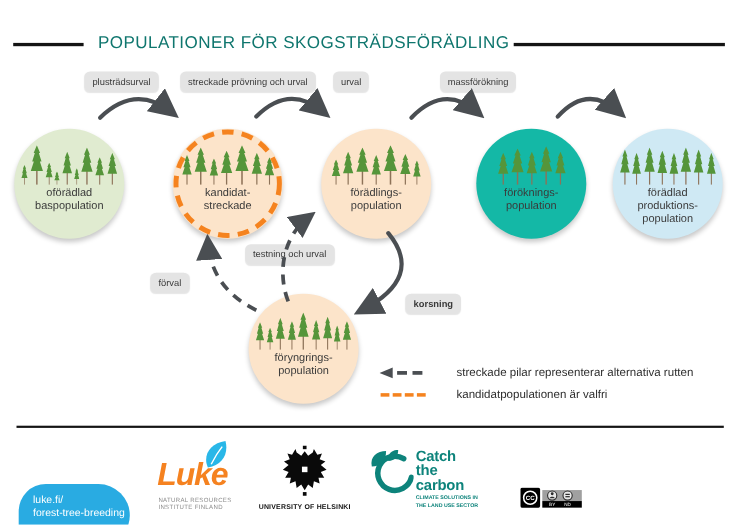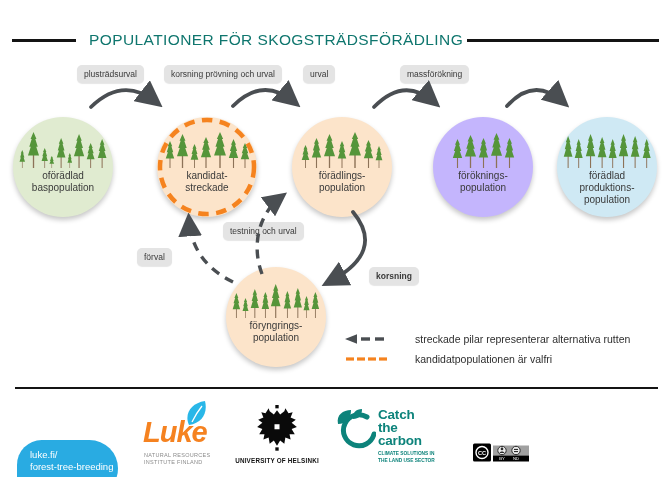--- a/index.html
+++ b/index.html
@@ -80,21 +80,21 @@
 </head>
 <body>
 
 <div class="page">
 
   <div class="rule rule-left"></div>
   <h1 class="title">POPULATIONER FÖR SKOGSTRÄDSFÖRÄDLING</h1>
   <div class="rule rule-right"></div>
 
   <div class="chip chip-plustradsurval">plusträdsurval</div>
-  <div class="chip chip-genetisk">korsning prövning och urval</div>
+  <div class="chip chip-genetisk">streckade prövning och urval</div>
   <div class="chip chip-urval">urval</div>
   <div class="chip chip-massforokning">massförökning</div>
   <div class="chip chip-testning">testning och urval</div>
   <div class="chip chip-forval">förval</div>
   <div class="chip chip-korsning">korsning</div>
 
   <div class="pop c-bas" style="background: rgb(224, 235, 208);">
     <div class="trees">
         <svg viewBox="0 0 20 46" preserveAspectRatio="none" width="7" height="18">
           <rect x="9" y="26" width="2" height="20" fill="#8d7258"></rect>
@@ -197,21 +197,21 @@
           <path d="M10 0 L14.5 9 L12.8 9 L16.5 19 L14.2 19 L18.5 30 L1.5 30 L5.8 19 L3.5 19 L7.2 9 L5.5 9 Z" fill="#55953a"></path>
         </svg>
         <svg viewBox="0 0 20 46" preserveAspectRatio="none" width="8" height="22">
           <rect x="9" y="26" width="2" height="20" fill="#8d7258"></rect>
           <path d="M10 0 L14.5 9 L12.8 9 L16.5 19 L14.2 19 L18.5 30 L1.5 30 L5.8 19 L3.5 19 L7.2 9 L5.5 9 Z" fill="#55953a"></path>
         </svg>
       </div>
     <div class="pop-label">förädlings-
 population</div>
   </div>
-  <div class="pop c-foroknings" style="background: #c4b5fd;">
+  <div class="pop c-foroknings" style="background: #14b8a6;">
     <div class="trees">
         <svg viewBox="0 0 20 46" preserveAspectRatio="none" width="11" height="29">
           <rect x="9" y="26" width="2" height="20" fill="#8d7258"></rect>
           <path d="M10 0 L14.5 9 L12.8 9 L16.5 19 L14.2 19 L18.5 30 L1.5 30 L5.8 19 L3.5 19 L7.2 9 L5.5 9 Z" fill="#55953a"></path>
         </svg>
         <svg viewBox="0 0 20 46" preserveAspectRatio="none" width="13" height="33">
           <rect x="9" y="26" width="2" height="20" fill="#8d7258"></rect>
           <path d="M10 0 L14.5 9 L12.8 9 L16.5 19 L14.2 19 L18.5 30 L1.5 30 L5.8 19 L3.5 19 L7.2 9 L5.5 9 Z" fill="#55953a"></path>
         </svg>
         <svg viewBox="0 0 20 46" preserveAspectRatio="none" width="11" height="30">

